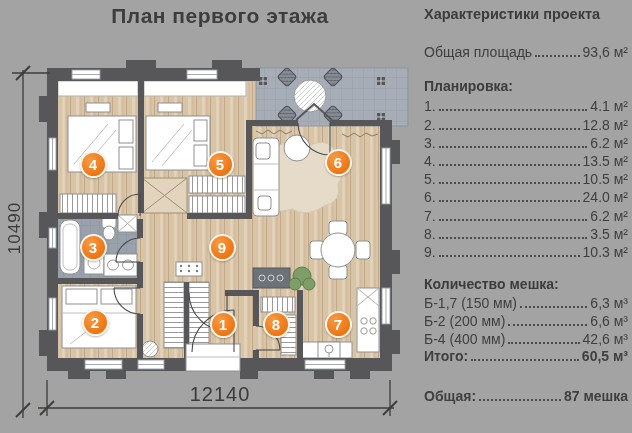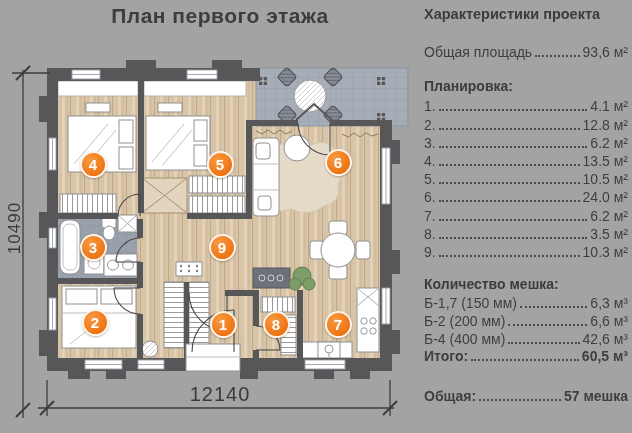--- a/index.html
+++ b/index.html
@@ -426,17 +426,17 @@
       </div>
     <div class="row blk bold">
         <span class="lbl">Итого:</span>
         <span class="leader"></span>
         <span class="val">60,5 м³</span>
       </div>
 
     <div class="row glue-row">
       <span class="lbl">Общая:</span>
       <span class="leader"></span>
-      <span class="val">57 мешка</span>
+      <span class="val">87 мешка</span>
     </div>
   </aside>
 
 </div>
 
 </body></html>

